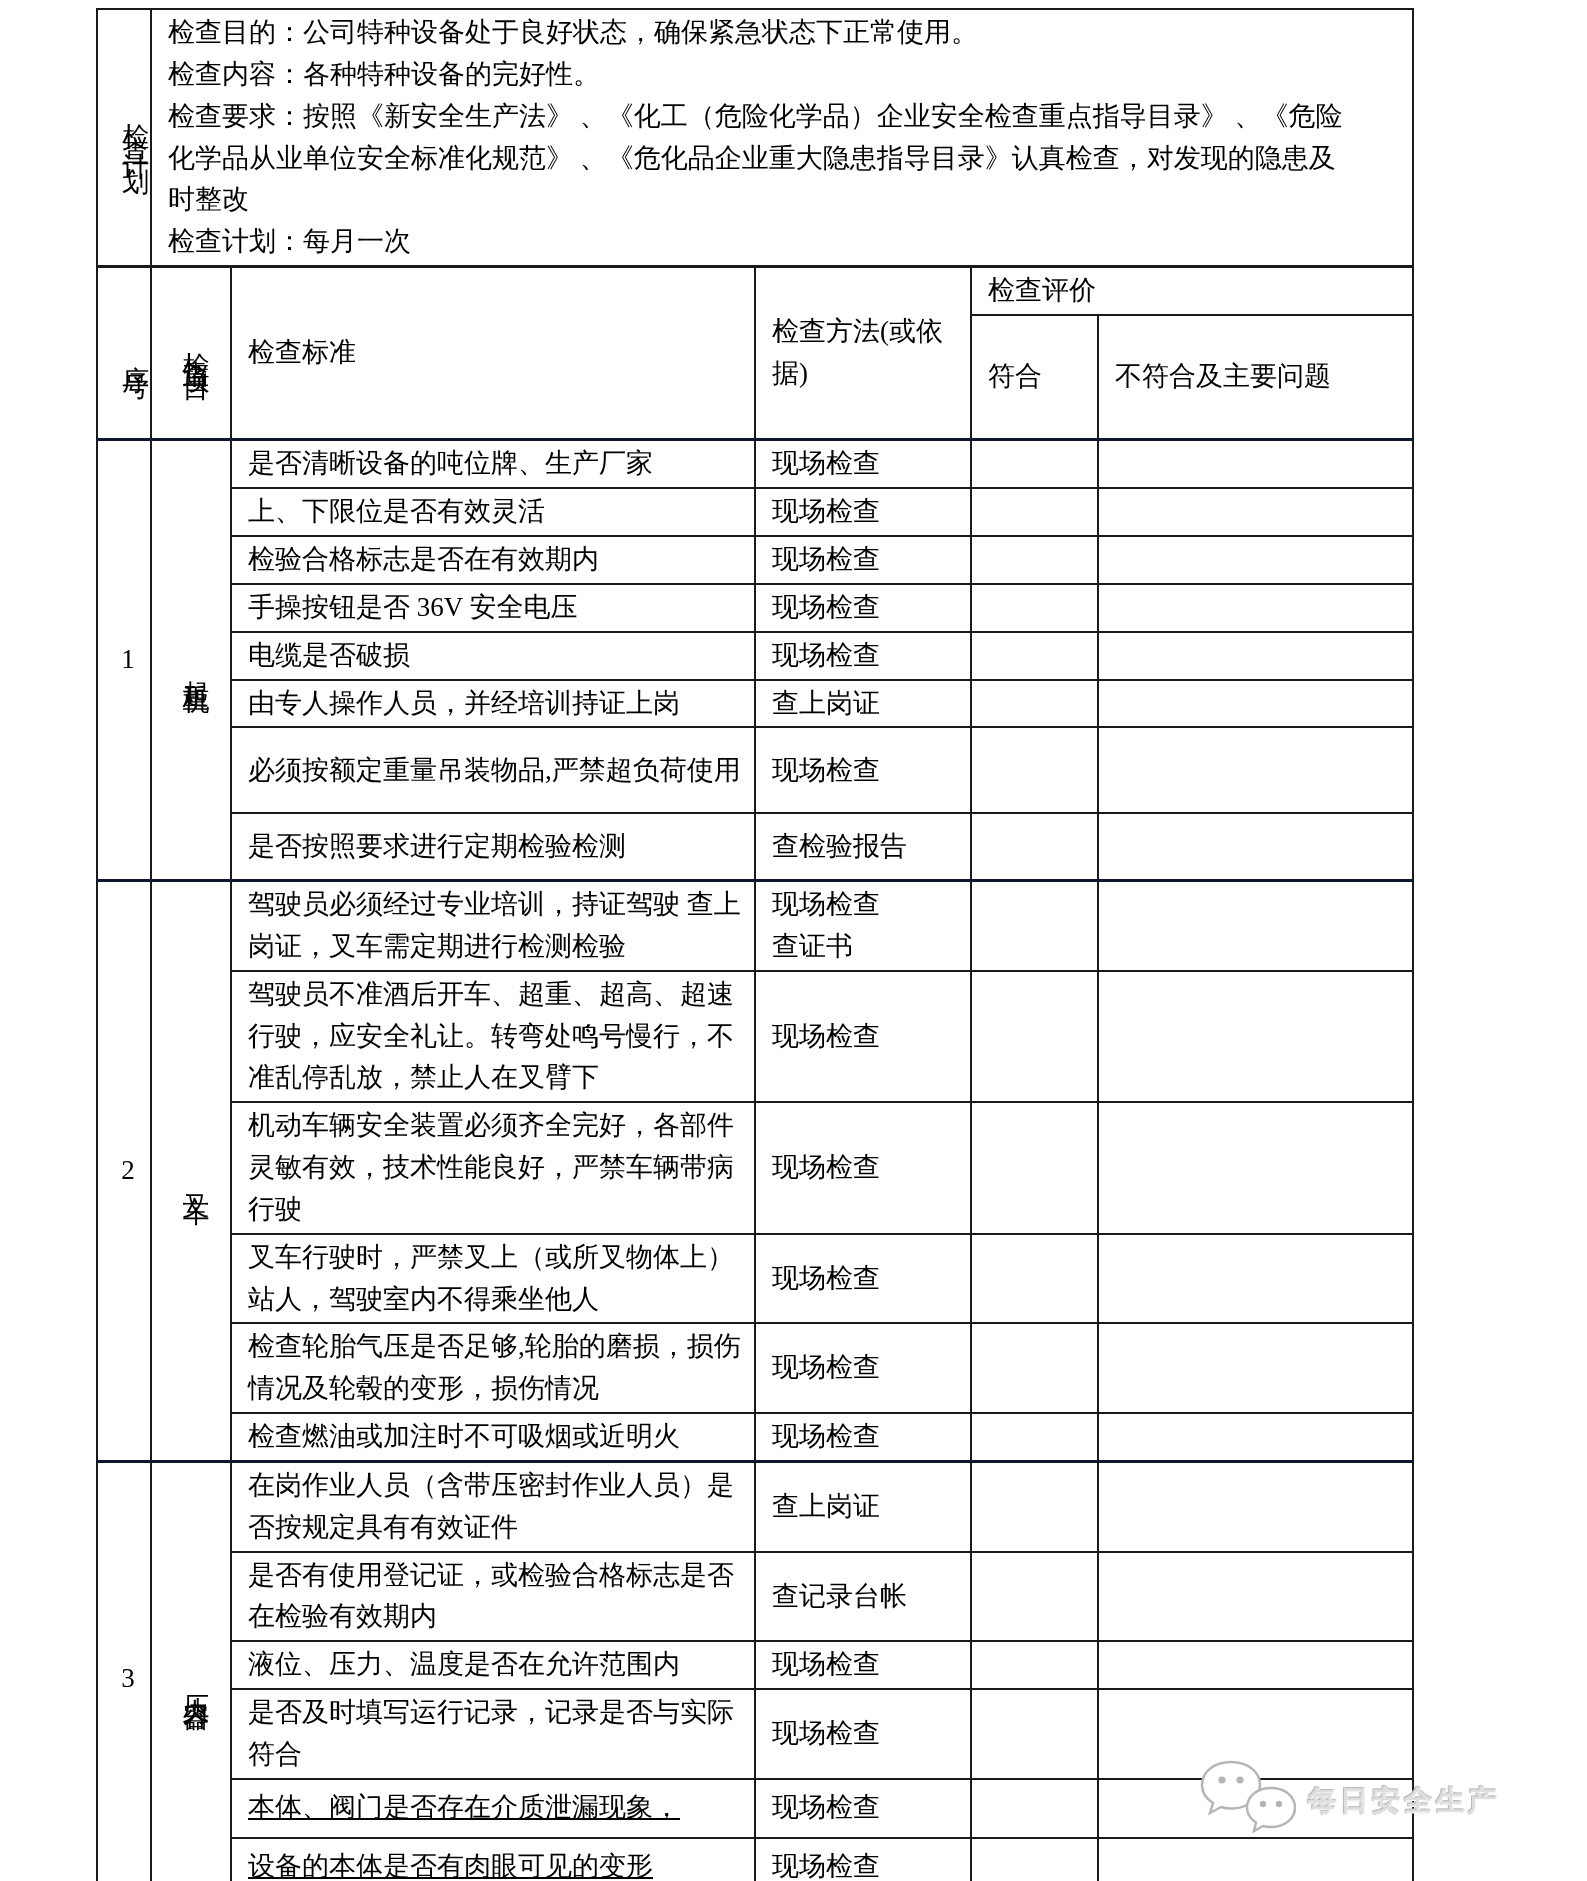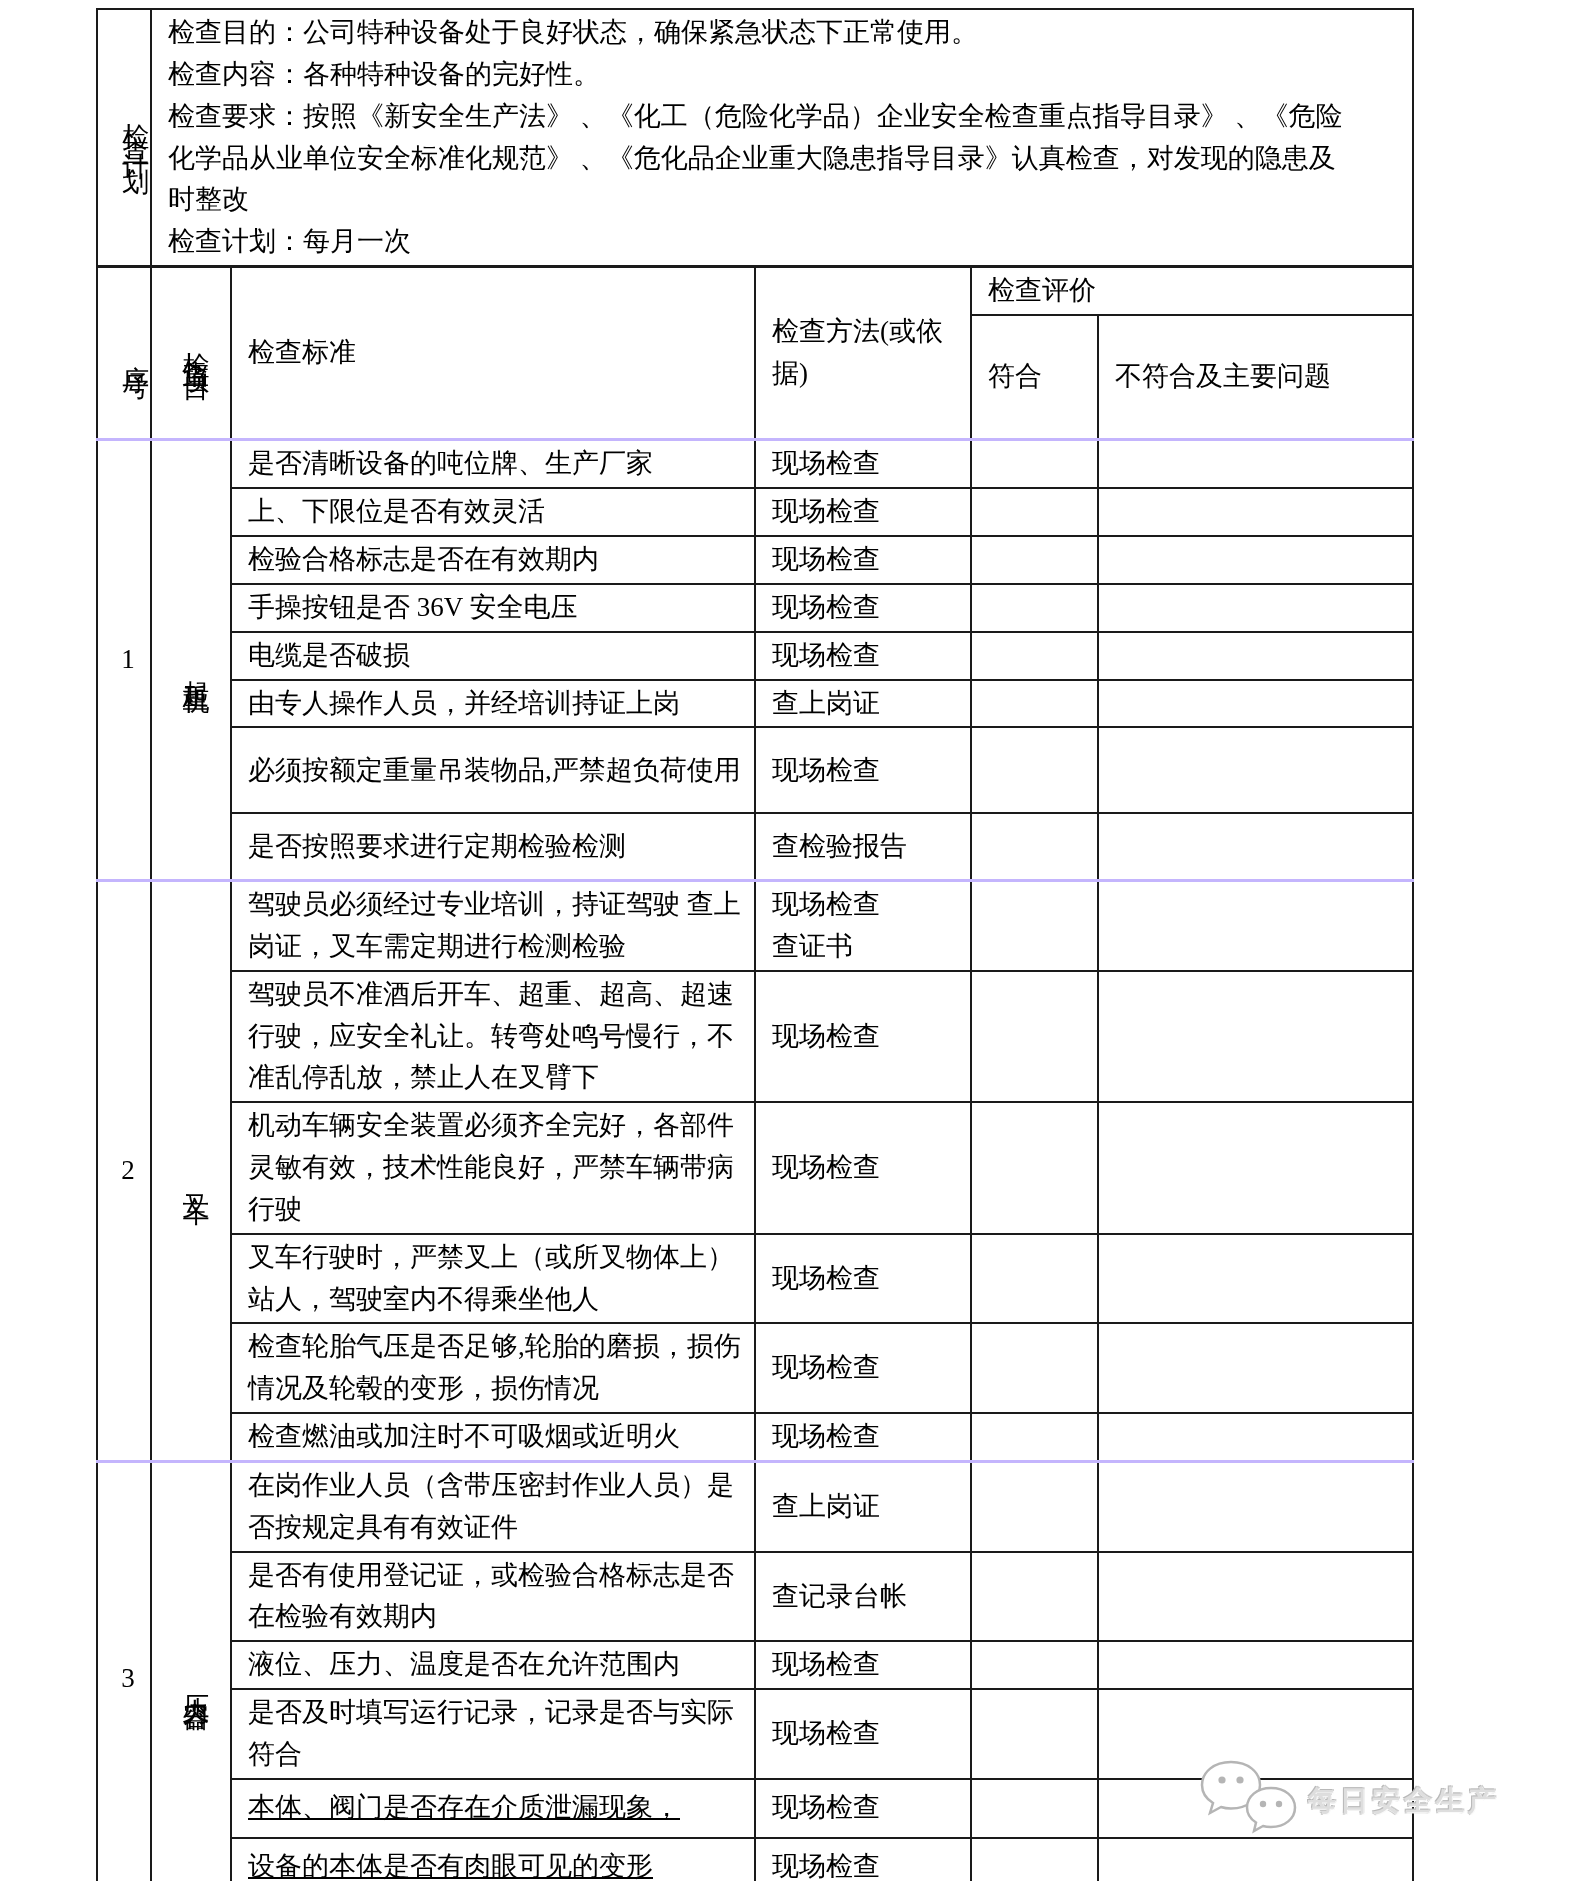--- a/index.html
+++ b/index.html
@@ -38,21 +38,21 @@
     writing-mode:vertical-rl;
     text-orientation:upright;
     letter-spacing:0.55em;
     display:inline-block;
   }
   .vtext.tight{ letter-spacing:0.12em; }
   .vtext.mid{ letter-spacing:0.32em; }
   td.center{ text-align:center; padding:0; }
   td.eval-h{ vertical-align:middle; }
   td.empty-cell{ padding:0; }
-  tr.sec-start td{ border-top:3px solid #c4b5fd; }
+  tr.sec-start td{ border-top:3px solid #0f172a; }
   tr.hdr-start td{ border-top:3px solid #1a1a1a; }
   td.indent{ padding-left:46px;text-decoration:underline; }
   .watermark{
     position:absolute;
     left:1198px; top:1758px;
     display:flex; align-items:center;
     z-index:5;
   }
   .watermark .wm-text{
     font-size:28px;

